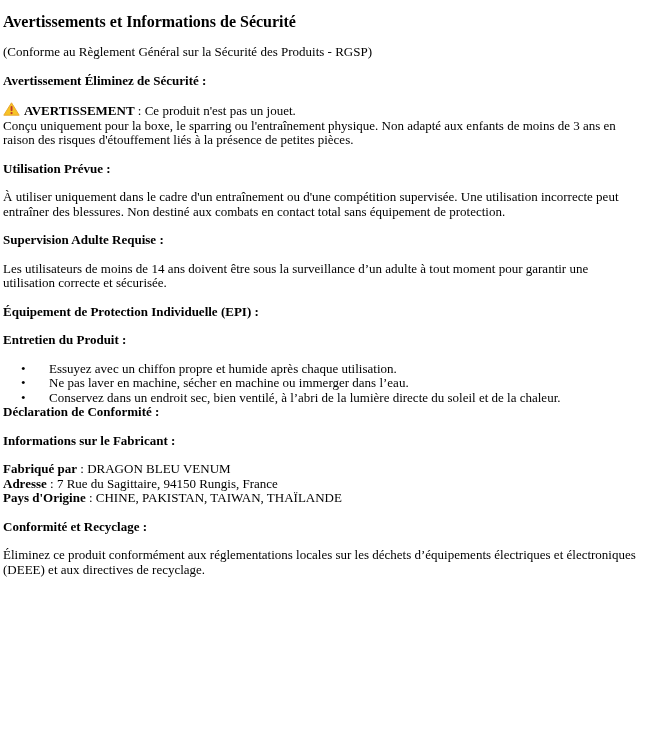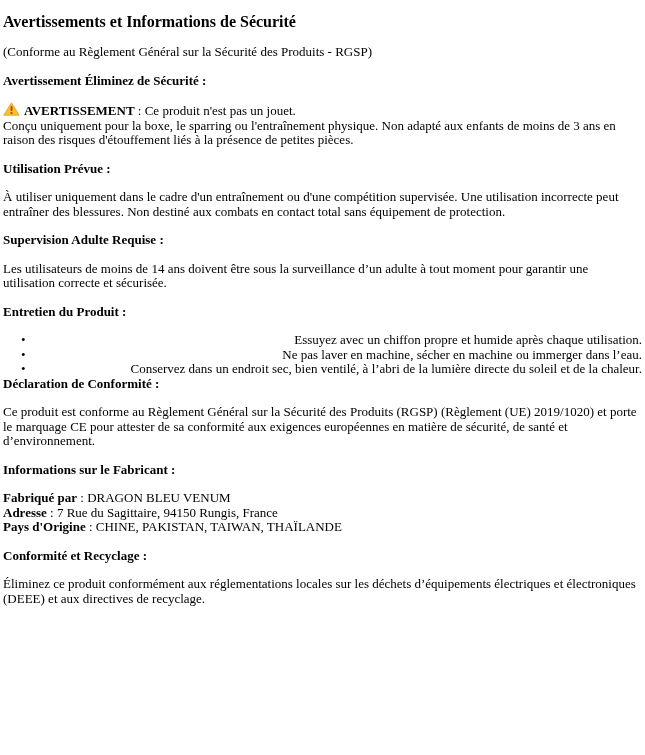--- a/index.html
+++ b/index.html
@@ -29,21 +29,20 @@
   .doc p.h {
     font-weight: bold;
   }
   .doc p.h-tight {
     margin-top: 0;
   }
   .doc ul {
     list-style: none;
     margin: 14px 0 0 0;
     padding: 0 0 0 46px;
-    text-align: right;
   }
   .doc ul li {
     position: relative;
     line-height: 14.5px;
   }
   .doc ul li::before {
     content: "\2022";
     position: absolute;
     left: -28px;
     top: 0;
@@ -73,31 +72,31 @@
           <rect x="7.6" y="3.9" width="1.9" height="5.2" rx="0.9" fill="#C0392B"></rect>
           <circle cx="8.55" cy="11.1" r="1.15" fill="#C0392B"></circle>
         </svg></span><b>AVERTISSEMENT</b><span> : Ce produit n'est pas un jouet.</span><br><span>Conçu uniquement pour la boxe, le sparring ou l'entraînement physique. Non adapté aux enfants de moins de 3 ans en raison des risques d'étouffement liés à la présence de petites pièces.</span></p>
 
   <p class="h">Utilisation Prévue :</p>
   <p>À utiliser uniquement dans le cadre d'un entraînement ou d'une compétition supervisée. Une utilisation incorrecte peut entraîner des blessures. Non destiné aux combats en contact total sans équipement de protection.</p>
 
   <p class="h">Supervision Adulte Requise :</p>
   <p>Les utilisateurs de moins de 14 ans doivent être sous la surveillance d’un adulte à tout moment pour garantir une utilisation correcte et sécurisée.</p>
 
+  <p class="h">Équipement de Protection Individuelle (EPI) :</p>
 
 
   <p class="h">Entretien du Produit :</p>
   <ul>
     <li>Essuyez avec un chiffon propre et humide après chaque utilisation.</li>
     <li>Ne pas laver en machine, sécher en machine ou immerger dans l’eau.</li>
     <li>Conservez dans un endroit sec, bien ventilé, à l’abri de la lumière directe du soleil et de la chaleur.</li>
   </ul>
 
   <p class="h h-tight">Déclaration de Conformité :</p>
-  <p>Ce produit est conforme au Règlement Général sur la Sécurité des Produits (RGSP) (Règlement (UE) 2019/1020) et porte le marquage CE pour attester de sa conformité aux exigences européennes en matière de sécurité, de santé et d’environnement.</p>
 
   <p class="h">Informations sur le Fabricant :</p>
   <p><b>Fabriqué par</b><span> : DRAGON BLEU VENUM</span><br><b>Adresse</b><span> : 7 Rue du Sagittaire, 94150 Rungis, France</span><br><b>Pays d'Origine</b><span> : CHINE, PAKISTAN, TAIWAN, THAÏLANDE</span></p>
 
   <p class="h">Conformité et Recyclage :</p>
   <p>Éliminez ce produit conformément aux réglementations locales sur les déchets d’équipements électriques et électroniques (DEEE) et aux directives de recyclage.</p>
 
 </main>
 
 </body></html>

